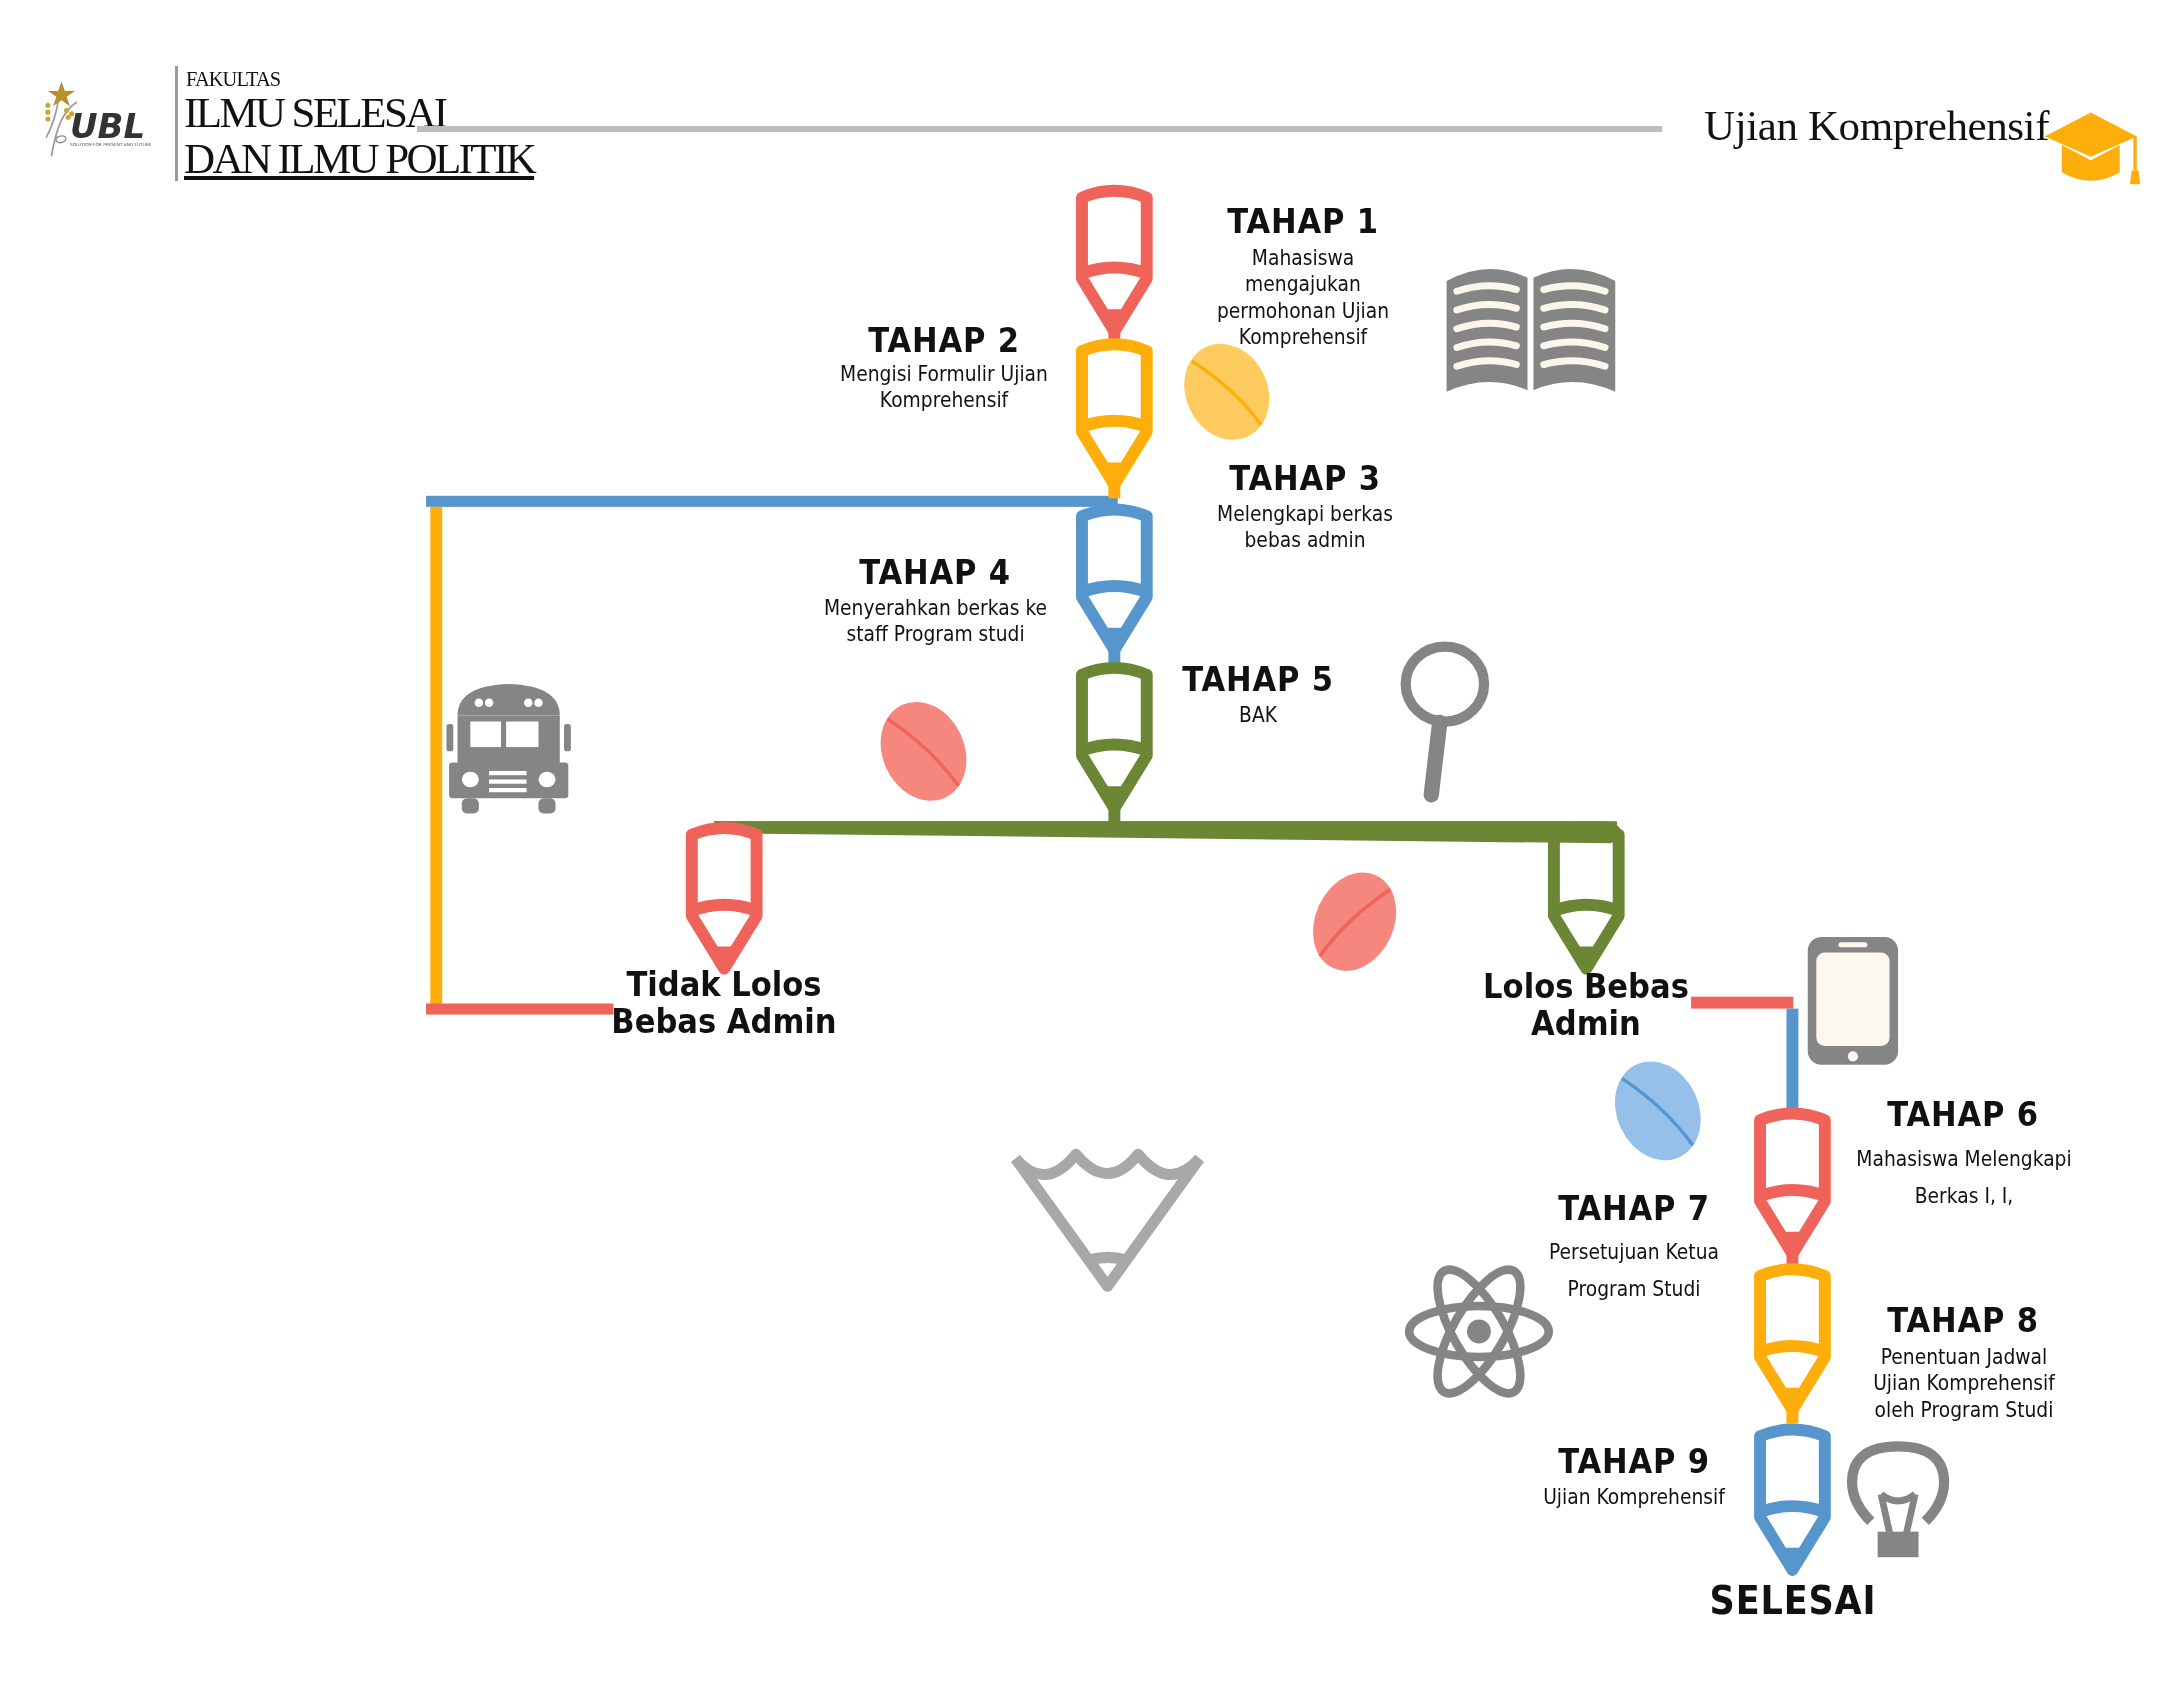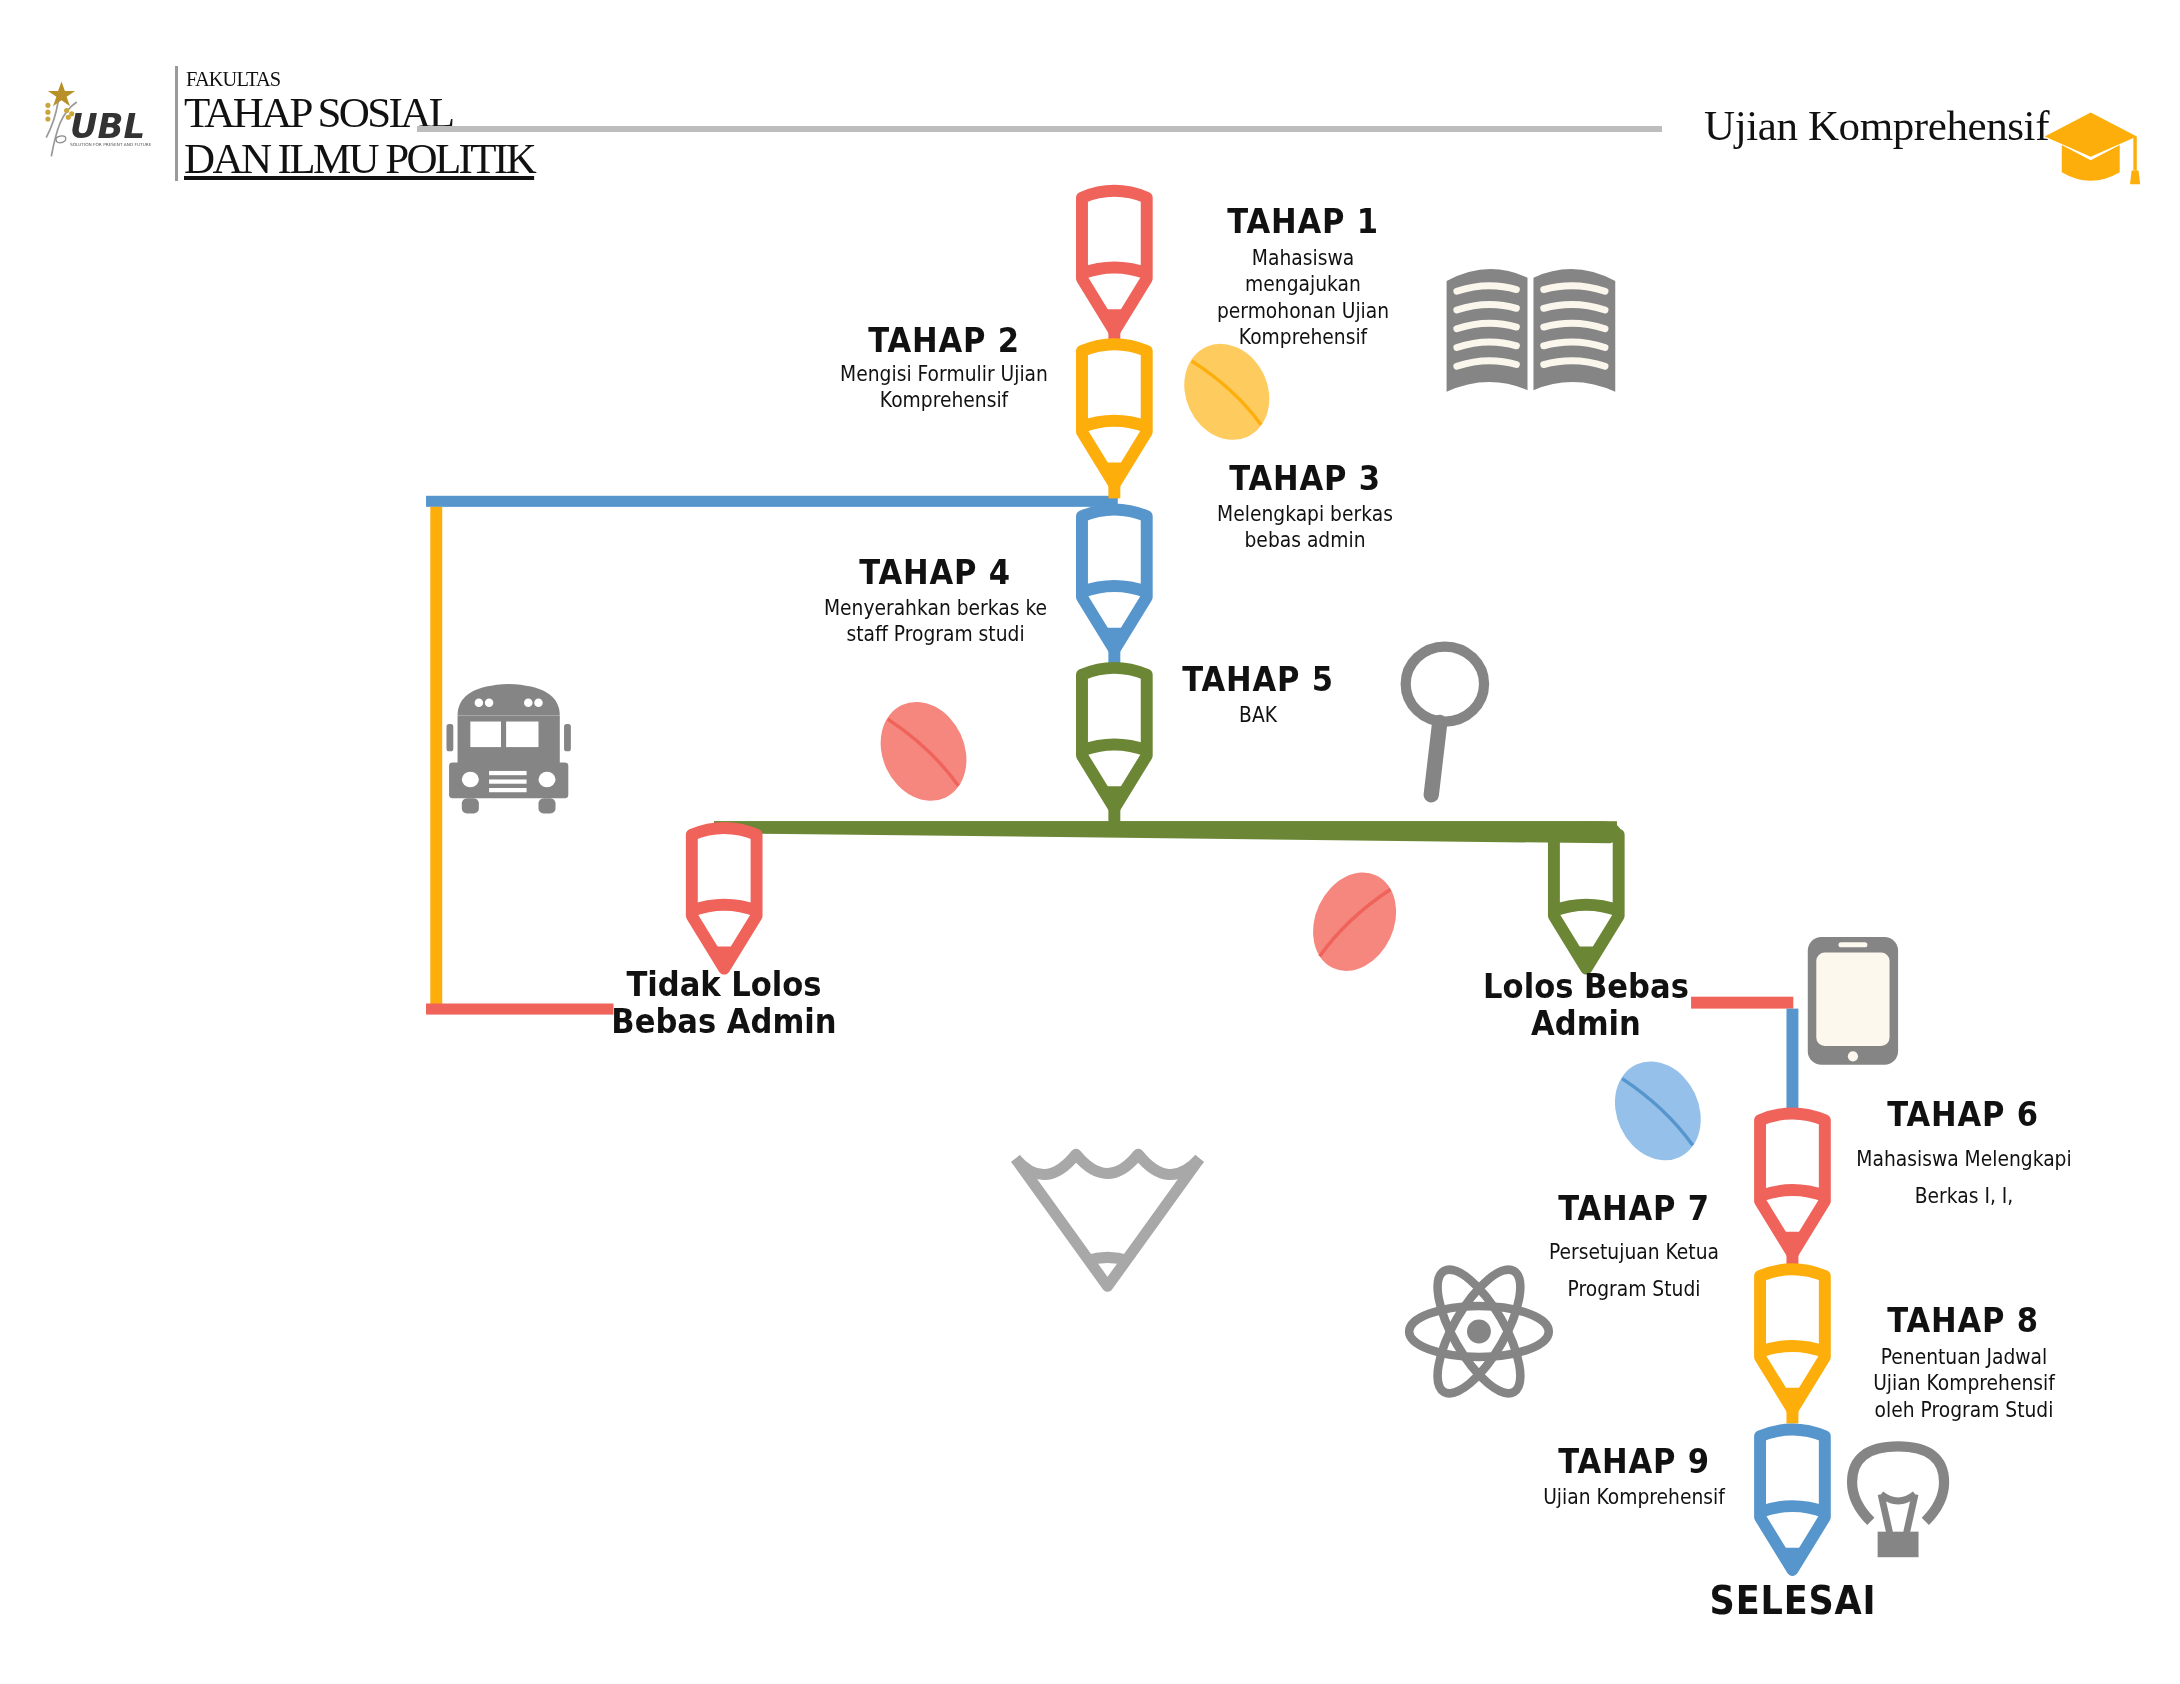--- a/index.html
+++ b/index.html
@@ -29,21 +29,21 @@
     <circle cx="36" cy="38" r="3" fill="#C9A63A"></circle>
       <circle cx="42" cy="42" r="3" fill="#C9A63A"></circle>
       <circle cx="38" cy="46" r="3" fill="#C9A63A"></circle>
     <path d="M24,70 C30,66 38,68 34,74 C28,78 22,76 24,70 Z" stroke="#888" stroke-width="1.5" fill="none"></path>
     <text x="40" y="70" font-family="DejaVu Sans, sans-serif" font-weight="bold" font-style="italic" font-size="40" fill="#333">UBL</text>
     <text x="40" y="80" font-family="DejaVu Sans, sans-serif" font-size="5" fill="#555">SOLUTION FOR PRESENT AND FUTURE</text>
   </svg>
 </div>
 <div class="abs" style="left:175px;top:66px;width:2.6px;height:115px;background:#9a9a9a;"></div>
 <div class="abs serif" style="left:186px;top:68px;font-size:20.4px;letter-spacing:-0.9px;">FAKULTAS</div>
-<div class="abs serif" style="left:184px;top:89px;font-size:43px;letter-spacing:-2.6px;line-height:48px;">TAHAP SOSIAL</div>
+<div class="abs serif" style="left:184px;top:89px;font-size:43px;letter-spacing:-2.6px;line-height:48px;">ILMU SELESAI</div>
 <div class="abs serif" style="left:184px;top:135px;font-size:43px;letter-spacing:-2.6px;line-height:48px;text-decoration:underline;">DAN ILMU POLITIK</div>
 <div class="abs" style="left:417px;top:126px;width:1245px;height:6px;background:#BDBDBD;"></div>
 <div class="abs serif" style="left:1704px;top:101px;font-size:43px;letter-spacing:-0.4px;">Ujian Komprehensif</div>
 <div class="abs" style="left:2043px;top:104px;width:104px;height:81px;">
   <svg width="104" height="81" viewBox="0 0 122 95">
     <polygon points="2,38 56,10 110,38 56,62" fill="#FDAE0A"></polygon>
     <path d="M22,48 L22,80 Q56,100 90,80 L90,48 L56,66 Z" fill="#FDAE0A"></path>
     <rect x="106" y="38" width="4" height="40" fill="#FDAE0A"></rect>
     <path d="M104,78 L112,78 L114,94 L102,94 Z" fill="#FDAE0A"></path>
   </svg>

